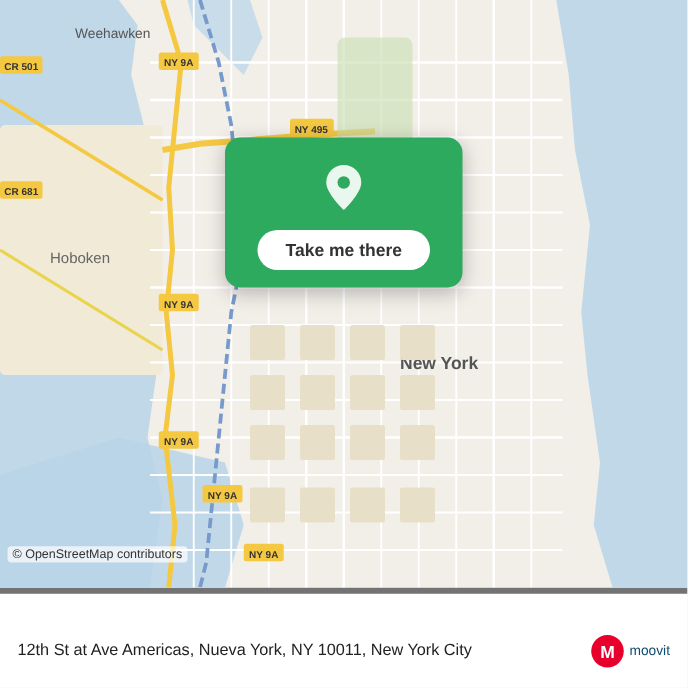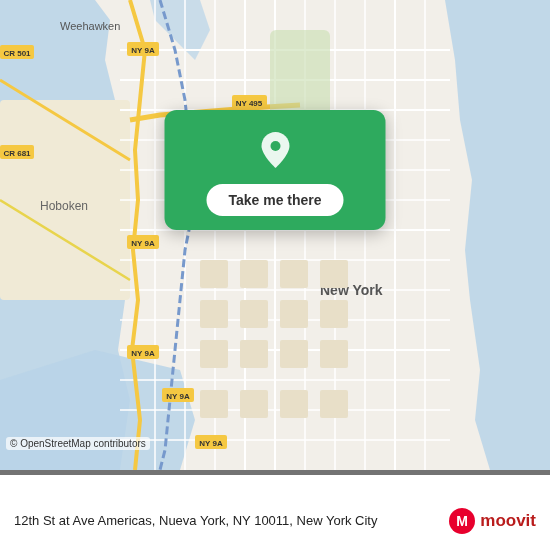--- a/index.html
+++ b/index.html
@@ -26,21 +26,21 @@
       position: absolute;
       top: 0; left: 0;
     }
 
     
     #location-card {
       position: absolute;
       top: 110px;
       left: 50%;
       transform: translateX(-50%);
-      width: 221px;
+      width: 190px;
       background: #2eaa5e;
       border-radius: 12px;
       display: flex;
       flex-direction: column;
       align-items: center;
       padding: 18px 20px 14px;
       box-shadow: 0 4px 16px rgba(0,0,0,0.25);
     }
 
     #location-pin-icon {
@@ -101,23 +101,23 @@
       gap: 4px;
       flex-shrink: 0;
     }
 
     #moovit-icon {
       width: 28px;
       height: 28px;
     }
 
     #moovit-text {
-      font-size: 17px;
-      font-weight: bold;
-      color: #b91c1c;
+      font-size: 11px;
+      font-weight: normal;
+      color: #0c4a6e;
     }
   </style>
 </head>
 <body>
 
 <div id="map-container">
   <svg id="map-svg" viewBox="0 0 550 470" xmlns="http://www.w3.org/2000/svg">
 
     <rect width="550" height="470" fill="#f2efe9"></rect>
 

